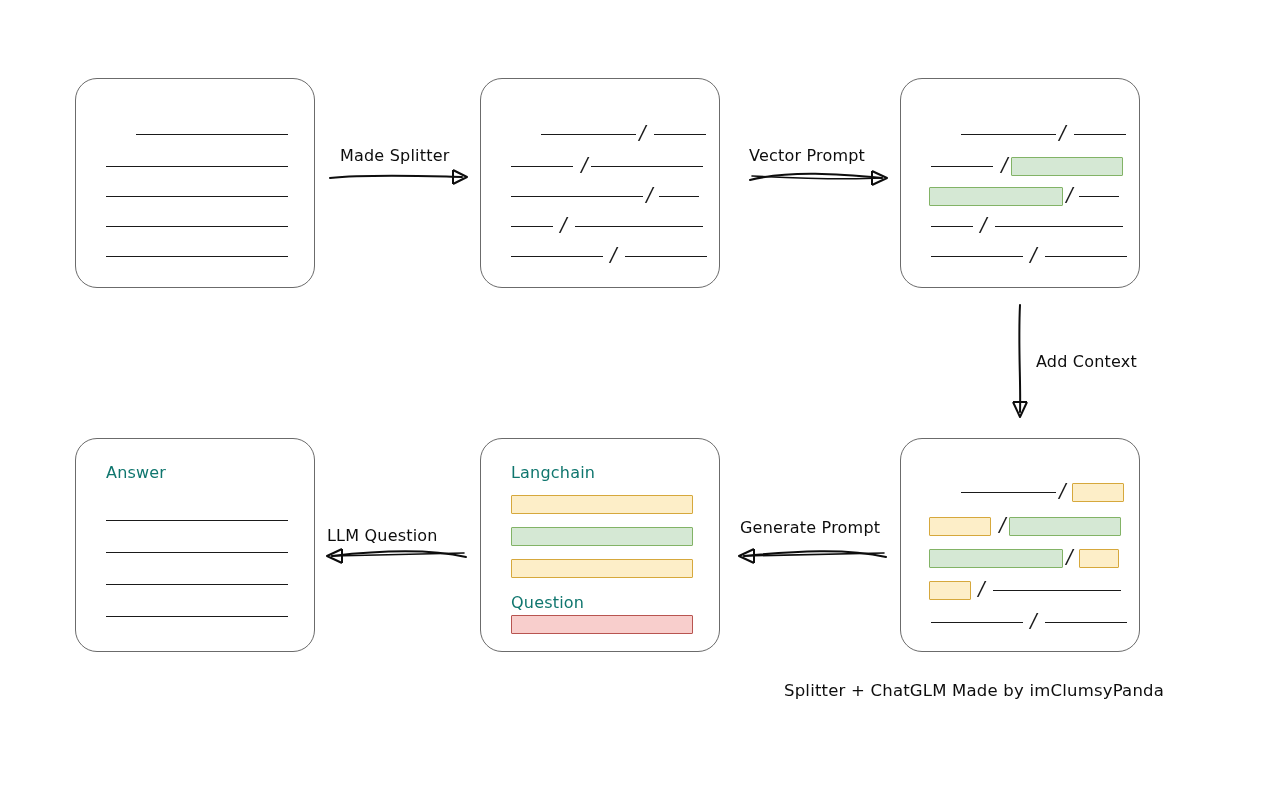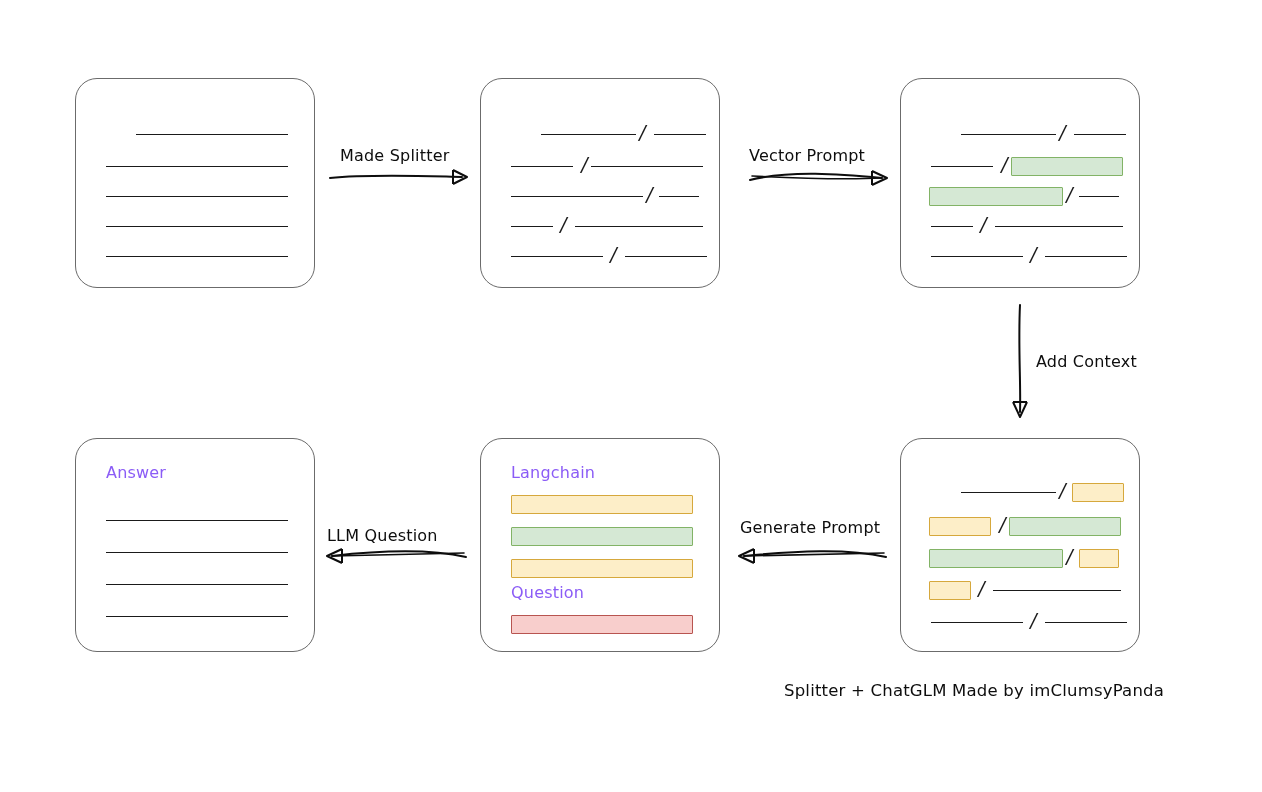--- a/index.html
+++ b/index.html
@@ -76,26 +76,26 @@
   .chip.green  { background: #d5e8d4; border: 1.4px solid #82b366; }
   .chip.yellow { background: #fdeec8; border: 1.4px solid #d6a83c; }
 
   
   .card-title {
     position: absolute;
     left: 30px;
     top: 24px;
     font-family: "DejaVu Sans", sans-serif;
     font-size: 16px;
-    color: #8b5cf6;
+    color: #0f766e;
     letter-spacing: 0.2px;
     white-space: nowrap;
   }
   #knowledge-title { left: 30px; top: 24px; }
-  #question-title  { left: 30px; top: 144px; }
+  #question-title  { left: 30px; top: 154px; }
 
   
   .bar {
     position: absolute;
     left: 30px;
     width: 182px;
     height: 19px;
     box-sizing: border-box;
     border-radius: 1px;
   }

